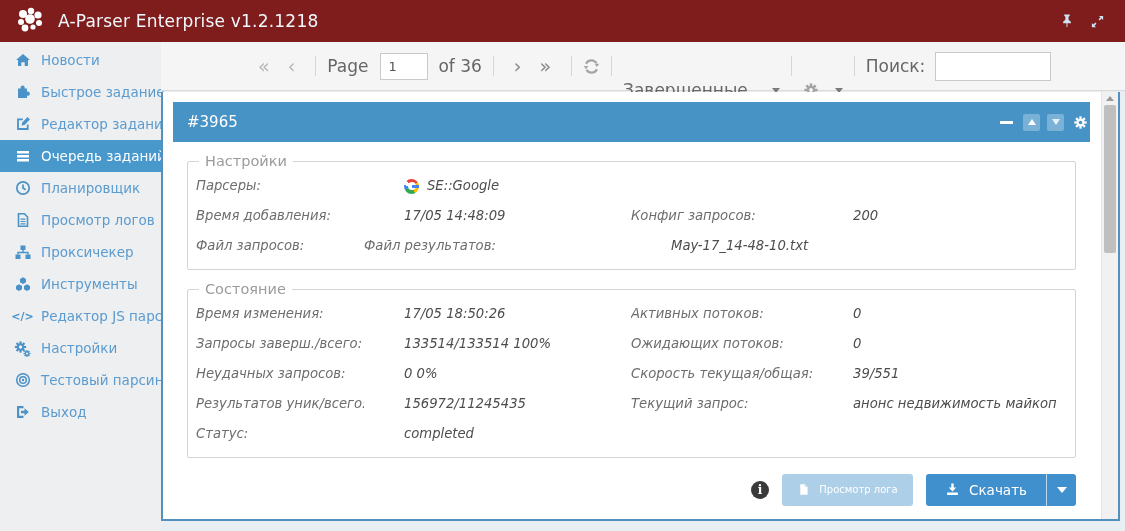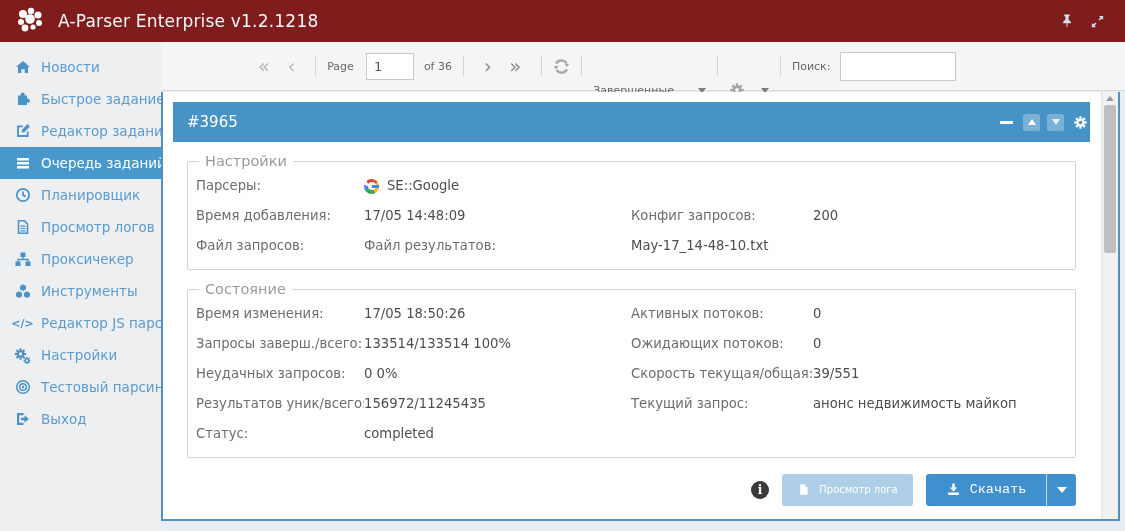--- a/index.html
+++ b/index.html
@@ -7,35 +7,35 @@
   body { position:relative; background:#e9eef3; font-family:"DejaVu Sans","Liberation Sans",sans-serif; font-size:13px; color:#555; }
 
   
   .app-header { position:absolute; top:0; left:0; right:0; height:42px; background:#7f1d1d; display:flex; align-items:center; }
   .logo { margin-left:13px; width:36px; height:32px; flex:0 0 auto; }
   .app-title { margin-left:9px; color:#f2f8fc; font-size:17px; letter-spacing:.2px; }
   .hdr-icons { margin-left:auto; margin-right:20px; display:flex; gap:16px; align-items:center; }
   .hdr-icons svg { color:#cfe2f1; cursor:pointer; }
 
   
-  .sidebar { position:absolute; top:42px; left:0; width:161px; bottom:0; background:#edeff0; padding-top:9px; }
+  .sidebar { position:absolute; top:42px; left:0; width:161px; bottom:0; background:#edeff0; padding-top:2px; }
   .side-item { height:32px; display:flex; align-items:center; padding-left:13px; gap:9px; color:#5b9bd0; font-size:13.5px; cursor:pointer; white-space:nowrap; }
   .side-item .icn { width:19px; height:16px; display:flex; align-items:center; justify-content:center; color:#4a92c8; flex:0 0 auto; font-size:11px; font-weight:bold; }
   .side-item.selected { background:#4898cb; color:#fff; }
   .side-item.selected .icn { color:#fff; }
 
   
   .toolbar { position:absolute; top:42px; left:161px; right:0; height:49px; background:#f5f5f5; border-bottom:1px solid #dadada; display:flex; align-items:center; color:#666; }
   .tb-pad { width:88px; flex:0 0 auto; }
   .tb-sep { width:1px; height:20px; background:#d6d6d6; margin:0 11px; flex:0 0 auto; }
   .chev { font-size:19px; line-height:1; padding:0 9px; cursor:pointer; font-family:"DejaVu Sans",sans-serif; }
   .chev.dis { color:#b9b9b9; }
   .chev.en  { color:#8b8b8b; }
   .pg-input { width:48px; height:27px; border:1px solid #c9c9c9; background:#fff; margin:0 10px 0 12px; padding:0 7px; font-size:13px; color:#555; font-family:inherit; }
-  .tb-text { font-size:11px; }
+  .tb-text { font-size:17px; }
   .dd-arrow { width:0; height:0; border-left:4.5px solid transparent; border-right:4.5px solid transparent; border-top:5px solid #7a7a7a; display:inline-block; cursor:pointer; }
   .tb-btn { display:flex; align-items:center; cursor:pointer;margin-top:48px; }
   .srch-input { width:116px; height:29px; border:1px solid #c9c9c9; background:#fff; margin-left:10px; padding:0 7px; font-family:inherit; font-size:13px; }
   .refresh { color:#a5a5a5; cursor:pointer; display:flex; }
 
   
   .view { position:absolute; top:92px; left:161px; width:959px; height:429px; background:#fff; border:2px solid #5390bd; border-top:none; }
   .scrollbar { position:absolute; top:0; right:0; width:17px; bottom:0; background:#f1f1f1; border-left:1px solid #e4e4e4; }
   .sb-up { width:0; height:0; border-left:4px solid transparent; border-right:4px solid transparent; border-bottom:5px solid #9a9a9a; margin:4px auto 0; cursor:pointer; }
   .sb-thumb { position:absolute; top:13px; left:2px; width:12px; height:148px; background:#bfbfbf; border-radius:2px; cursor:pointer; }
@@ -48,38 +48,38 @@
   .jp-min { width:13px; height:3px; background:#fff; margin-right:3px; cursor:pointer; }
   .jp-sq { width:17px; height:17px; background:rgba(255,255,255,.28); border-radius:2px; display:flex; align-items:center; justify-content:center; cursor:pointer; }
   .tri-up { width:0; height:0; border-left:4.5px solid transparent; border-right:4.5px solid transparent; border-bottom:6px solid #fff; }
   .tri-dn { width:0; height:0; border-left:4.5px solid transparent; border-right:4.5px solid transparent; border-top:6px solid #e8f0f7; }
   .jp-gear { display:flex; cursor:pointer; color:#fff; margin-left:2px; }
   .jp-body { position:absolute; top:40px; left:0; right:0; bottom:0; background:#fff; overflow:hidden; }
 
   
   fieldset.fs { margin:11px 14px 0; border:1px solid #d4d4d4; border-radius:2px; padding:2px 8px 8px; }
   fieldset.fs legend { color:#9b9b9b; font-size:14.5px; padding:0 6px; margin-left:3px; }
-  .grid { display:grid; grid-template-columns:168px 267px 182px 1fr; }
+  .grid { display:grid; grid-template-columns:168px 267px 182px 1fr;font-style:italic; }
   .grid > div { height:30px; line-height:30px; white-space:nowrap; overflow:hidden; }
   .lbl { color:#6d6d6d; font-size:13.2px; }
-  .val { color:#4d4d4d; font-size:13.2px; }
+  .val { color:#4d4d4d; font-size:13.2px;margin-left:40px; }
   .parser-val { display:flex; align-items:center; gap:8px; }
 
   
   .gicon { width:15px; height:15px; border-radius:50%; position:relative; flex:0 0 auto;
     background:conic-gradient(from -45deg, #ea4335 0 100deg, #fbbc05 100deg 195deg, #34a853 195deg 285deg, #4285f4 285deg 325deg, transparent 325deg); }
   .gicon::before { content:""; position:absolute; inset:3.5px; border-radius:50%; background:#fff; }
   .gicon::after { content:""; position:absolute; right:0; top:6px; width:7px; height:3.2px; background:#4285f4; }
 
   
   .jp-footer { position:absolute; left:0; right:0; bottom:0; height:47px; display:flex; align-items:center; justify-content:flex-end; gap:13px; padding:0 14px; background:#fff; }
   .info-ic { width:18px; height:18px; border-radius:50%; background:#3a3a3a; color:#fff; display:flex; align-items:center; justify-content:center; font-family:"DejaVu Serif","Liberation Serif",serif; font-size:12px; font-weight:bold; cursor:pointer; }
   .btn { height:32px; display:flex; align-items:center; justify-content:center; border-radius:3px; color:#fff; font-size:10px; cursor:pointer; }
   .btn-viewlog { width:131px; background:#aecfe8; gap:9px; }
-  .btn-dl-wrap { display:flex; height:32px; border-radius:3px; overflow:hidden;font-family:Liberation Mono, monospace; }
+  .btn-dl-wrap { display:flex; height:32px; border-radius:3px; overflow:hidden; }
   .btn-dl-main { width:120px; background:#4090ce; display:flex; align-items:center; justify-content:center; gap:9px; color:#fff; font-size:13.5px; cursor:pointer; }
   .btn-dl-arrow { width:30px; background:#4090ce; border-left:1px solid rgba(255,255,255,.65); display:flex; align-items:center; justify-content:center; cursor:pointer; }
   .btn-dl-arrow .dd { width:0; height:0; border-left:5px solid transparent; border-right:5px solid transparent; border-top:6px solid #fff; }
 </style>
 </head>
 <body>
 
 <div class="app-header">
   <svg class="logo" viewBox="0 0 36 32">
     <g fill="#ffffff">

